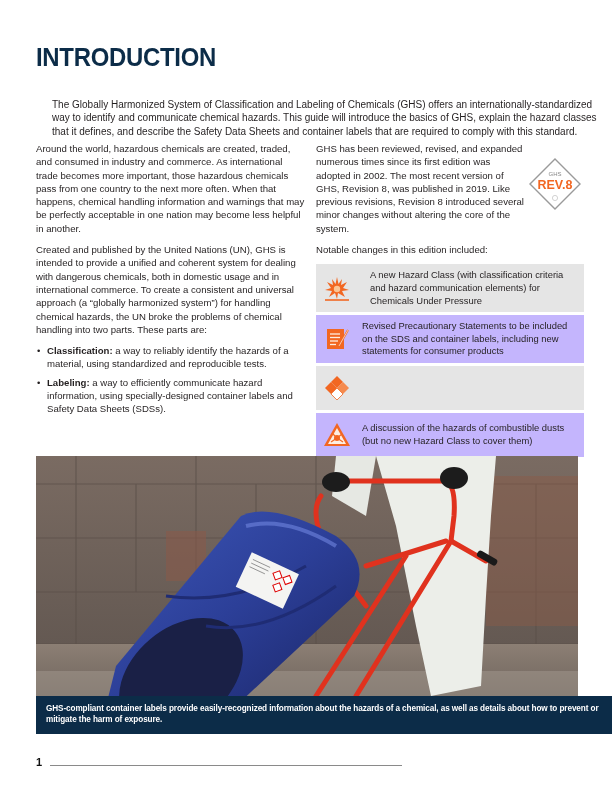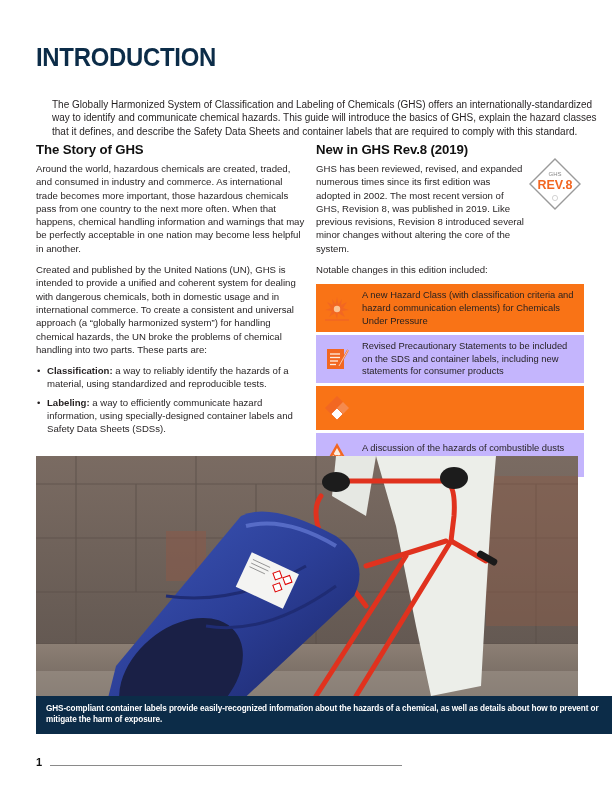--- a/index.html
+++ b/index.html
@@ -11,55 +11,53 @@
   h2.section { margin: 0 0 5px 0; font-size: 13.2px; font-weight: 700; color: #111; letter-spacing: -0.1px; }
   p.body { margin: 0 0 8px 0; font-size: 9.6px; line-height: 13.3px; color: #231f20; }
   ul.parts { margin: 0; padding: 0; list-style: none; }
   ul.parts li { position: relative; padding-left: 11px; font-size: 9.6px; line-height: 13.3px; margin-bottom: 5px; }
   ul.parts li .bullet { position: absolute; left: 1px; top: 0; }
   ul.parts li b { font-weight: 700; }
   .rev-text { width: 210px; }
   .rev-badge { position: absolute; right: 2px; top: 15px; width: 54px; height: 54px; }
   .changes { margin-top: 4px; }
   .change { display: flex; align-items: center; margin-bottom: 3px; padding: 5px 6px 5px 6px; min-height: 34px; }
-  .change.dark { background: #f97316; }
+  .change.dark { background: #e5e5e5; gap: 8px; }
   .change.light { background: #c4b5fd; }
   .change .ic { width: 30px; height: 30px; flex: 0 0 30px; margin-right: 10px; display: flex; align-items: center; justify-content: center; }
   .change .txt { font-size: 9.4px; line-height: 12.6px; color: #231f20; }
   .photo { position: absolute; left: 36px; top: 456px; width: 542px; height: 240px; overflow: hidden; background: #6e625b; }
   .caption { position: absolute; left: 36px; top: 696px; width: 604px; height: 38px; background: #0c2c48; color: #ffffff; font-size: 8.2px; line-height: 11px; font-weight: 700; box-sizing: border-box; padding: 7px 10px 0 10px; letter-spacing: -0.1px; }
   .footer { position: absolute; left: 36px; top: 756px; width: 542px; height: 16px; }
   .page-num { position: absolute; left: 0; top: 0; font-size: 11px; font-weight: 700; color: #111; }
   .rule { position: absolute; left: 14px; right: 176px; top: 9px; border-top: 1px solid #8a8a8a; }
   .contact { position: absolute; right: 0; top: 1px; font-size: 9.4px; color: #555; margin-top: 48px; }
 </style>
 </head>
 <body>
 
 <h1 class="page-title">INTRODUCTION</h1>
 <p class="intro">The Globally Harmonized System of Classification and Labeling of Chemicals (GHS) offers an internationally-standardized way to identify and communicate chemical hazards. This guide will introduce the basics of GHS, explain the hazard classes that it defines, and describe the Safety Data Sheets and container labels that are required to comply with this standard.</p>
 
 <section class="col-left">
-  <h2 class="section">The Story of GHS</h2>
   <p class="body">Around the world, hazardous chemicals are created, traded, and consumed in industry and commerce. As international trade becomes more important, those hazardous chemicals pass from one country to the next more often. When that happens, chemical handling information and warnings that may be perfectly acceptable in one nation may become less helpful in another.</p>
   <p class="body">Created and published by the United Nations (UN), GHS is intended to provide a unified and coherent system for dealing with dangerous chemicals, both in domestic usage and in international commerce. To create a consistent and universal approach (a “globally harmonized system”) for handling chemical hazards, the UN broke the problems of chemical handling into two parts. These parts are:</p>
   <ul class="parts">
     <li>
       <span class="bullet">•</span>
       <b>Classification:</b><span> a way to reliably identify the hazards of a material, using standardized and reproducible tests.</span>
     </li>
     <li>
       <span class="bullet">•</span>
       <b>Labeling:</b><span> a way to efficiently communicate hazard information, using specially-designed container labels and Safety Data Sheets (SDSs).</span>
     </li>
   </ul>
 </section>
 
 <section class="col-right">
-  <h2 class="section">New in GHS Rev.8 (2019)</h2>
   <p class="body rev-text">GHS has been reviewed, revised, and expanded numerous times since its first edition was adopted in 2002. The most recent version of GHS, Revision 8, was published in 2019. Like previous revisions, Revision 8 introduced several minor changes without altering the core of the system.</p>
   <svg class="rev-badge" viewBox="0 0 54 54">
     <polygon points="27,2 52,27 27,52 2,27" fill="#ffffff" stroke="#9a9a9a" stroke-width="1.4"></polygon>
     <text x="27" y="19" text-anchor="middle" font-size="6" fill="#888" font-family="Liberation Sans, sans-serif">GHS</text>
     <text x="27" y="32" text-anchor="middle" font-size="12.5" font-weight="700" fill="#f26722" font-family="Liberation Sans, sans-serif">REV.8</text>
     <circle cx="27" cy="41" r="2.6" fill="none" stroke="#c8c8c8" stroke-width="0.8"></circle>
   </svg>
   <p class="body">Notable changes in this edition included:</p>
 
   <div class="changes">

